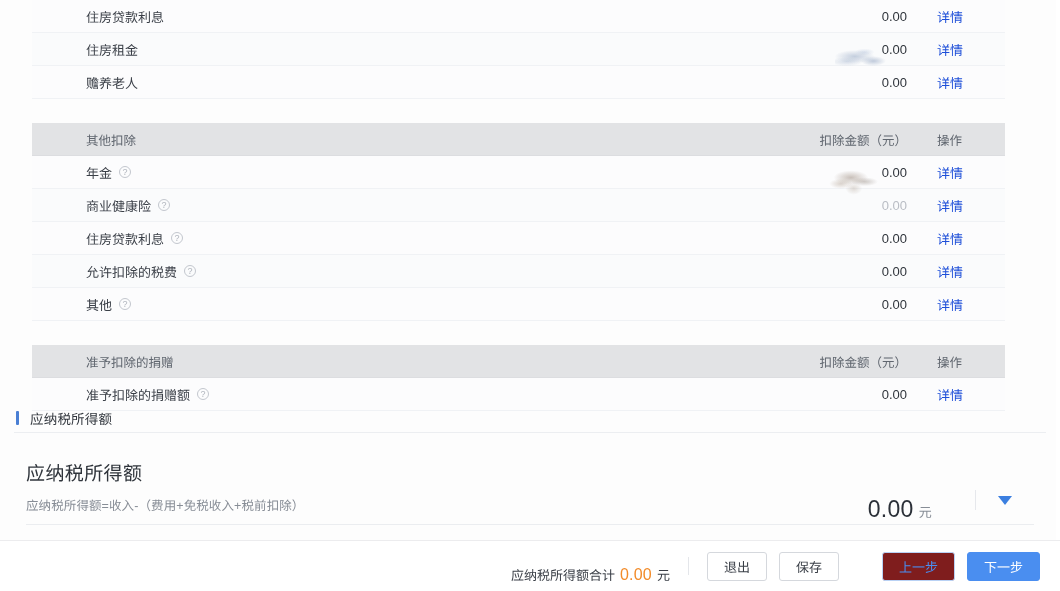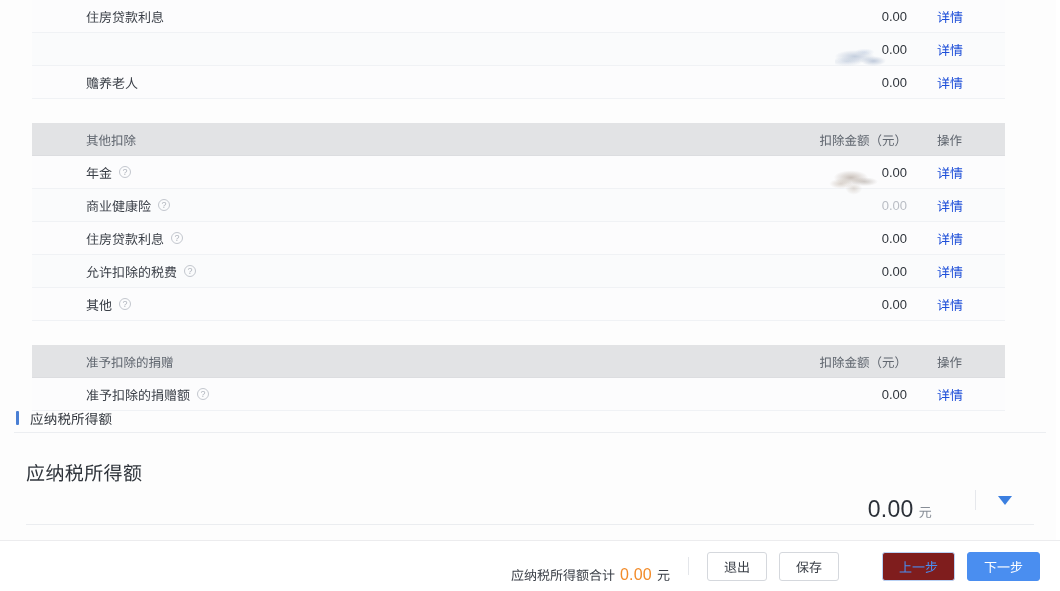--- a/index.html
+++ b/index.html
@@ -314,20 +314,23 @@
 
   <div class="table-wrap" id="table-root">
       <div class="trow">
         <div class="c-label">
           <span>住房贷款利息</span>
         </div>
         <div class="c-amount"><span>0.00</span></div>
         <div class="c-action"><span>详情</span></div>
       </div>
       <div class="trow alt">
+        <div class="c-label">
+          <span>住房租金</span>
+        </div>
         <div class="c-amount"><span>0.00</span><span class="smudge blue"></span></div>
         <div class="c-action"><span>详情</span></div>
       </div>
       <div class="trow">
         <div class="c-label">
           <span>赡养老人</span>
         </div>
         <div class="c-amount"><span>0.00</span></div>
         <div class="c-action"><span>详情</span></div>
       </div>
@@ -396,20 +399,21 @@
     </div>
 
   <div class="section-head">
     <div class="accent-bar"></div>
     <span class="section-head-text">应纳税所得额</span>
   </div>
   <div class="head-divider"></div>
 
   <div class="summary">
     <div class="sum-title">应纳税所得额</div>
+    <div class="sum-formula">应纳税所得额=收入-（费用+免税收入+税前扣除）</div>
     <div class="sum-value">
       <span>0.00</span><span class="sum-unit">元</span>
     </div>
     <div class="sum-sep"></div>
     <div class="sum-caret"></div>
     <div class="sum-underline"></div>
   </div>
 
   <div class="footer">
     <div class="foot-total">

